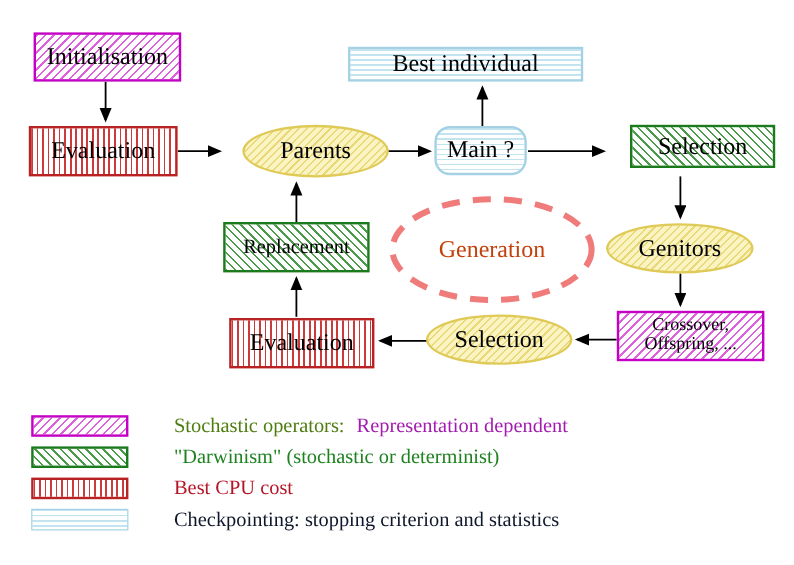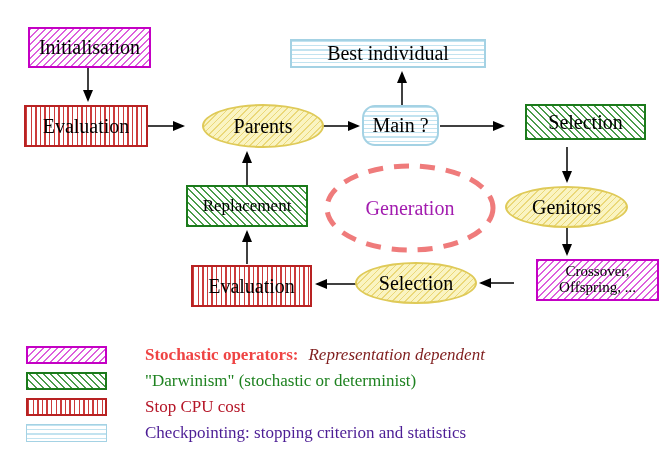--- a/index.html
+++ b/index.html
@@ -23,36 +23,36 @@
   .p-yellow{border:2px solid #dfca58;background-color:#faf4c2;border-radius:50%;
     background-image:repeating-linear-gradient(135deg,rgba(233,213,112,.9) 0 1.3px,transparent 1.3px 4.6px);}
   
   .n-init{left:28px;top:27px;width:123px;height:41px;}
   .n-eval-top{left:24px;top:105px;width:124px;height:42px;}
   .n-parents{left:202px;top:104px;width:122px;height:44px;text-align:right;}
   .n-stop{left:362px;top:105px;width:77px;height:41px;border-radius:13px;}
   .n-best{left:290px;top:39px;width:196px;height:29px;}
   .n-selection{left:525px;top:104px;width:121px;height:36px;}
   .n-genitors{left:505px;top:186px;width:123px;height:42px;}
-  .n-crossover{left:514px;top:259px;width:123px;height:42px;font-size:15px;flex-direction:column;margin-left:22px;}
+  .n-crossover{left:514px;top:259px;width:123px;height:42px;font-size:15px;flex-direction:column;}
   .n-offspring{left:355px;top:262px;width:122px;height:42px;}
   .n-eval-bottom{left:191px;top:265px;width:121px;height:42px;}
   .n-replacement{left:186px;top:185px;width:122px;height:42px;font-size:17px;}
-  .n-generation-label{left:327px;top:194px;width:166px;height:28px;color:#a21caf;font-size:20px;}
+  .n-generation-label{left:327px;top:194px;width:166px;height:28px;color:#c2410c;font-size:20px;}
   
   #arrows{position:absolute;left:0;top:0;pointer-events:none;}
   
   .legend-row{position:absolute;left:26px;display:flex;align-items:center;}
   .swatch{width:81px;height:18px;box-sizing:border-box;flex:none;}
   .swatch.p-magenta,.swatch.p-red,.swatch.p-green{border-width:2px;}
   .swatch.p-cyan{border-width:1.5px;}
   .legend-text{margin-left:38px;font-size:17px;white-space:nowrap;}
   .lr1{top:345px;} .lr2{top:371px;} .lr3{top:397px;} .lr4{top:423px;}
-  .c-magenta{color:#ef4444;font-weight:bold;} .c-gold{color:#7f1d1d;margin-left:10px;font-style:italic;}
-  .c-green{color:#1e8220;} .c-darkred{color:#b51527;} .c-lightblue{color:#4c1d95;}
+  .c-magenta{color:#4d7c0f;} .c-gold{color:#a21caf;margin-left:10px;}
+  .c-green{color:#1e8220;} .c-darkred{color:#b51527;} .c-lightblue{color:#0f172a;}
 </style>
 </head>
 <body>
 
 <div id="stage">
 
   <svg id="arrows" width="662" height="471" viewBox="0 0 662 471">
     <defs>
       <marker id="ah" markerUnits="userSpaceOnUse" markerWidth="13" markerHeight="11" refX="10" refY="5" orient="auto">
         <path d="M0,0 L12,5 L0,10 z" fill="#000"></path>
@@ -108,21 +108,21 @@
     </div>
   </div>
 
   <div class="legend-row lr2">
     <div class="swatch p-green"></div>
     <div class="legend-text c-green">"Darwinism" (stochastic or determinist)</div>
   </div>
 
   <div class="legend-row lr3">
     <div class="swatch p-red"></div>
-    <div class="legend-text c-darkred">Stop CPU cost</div>
+    <div class="legend-text c-darkred">Best CPU cost</div>
   </div>
 
   <div class="legend-row lr4">
     <div class="swatch p-cyan"></div>
     <div class="legend-text c-lightblue">Checkpointing: stopping criterion and statistics</div>
   </div>
 
 </div>
 
 </body></html>

